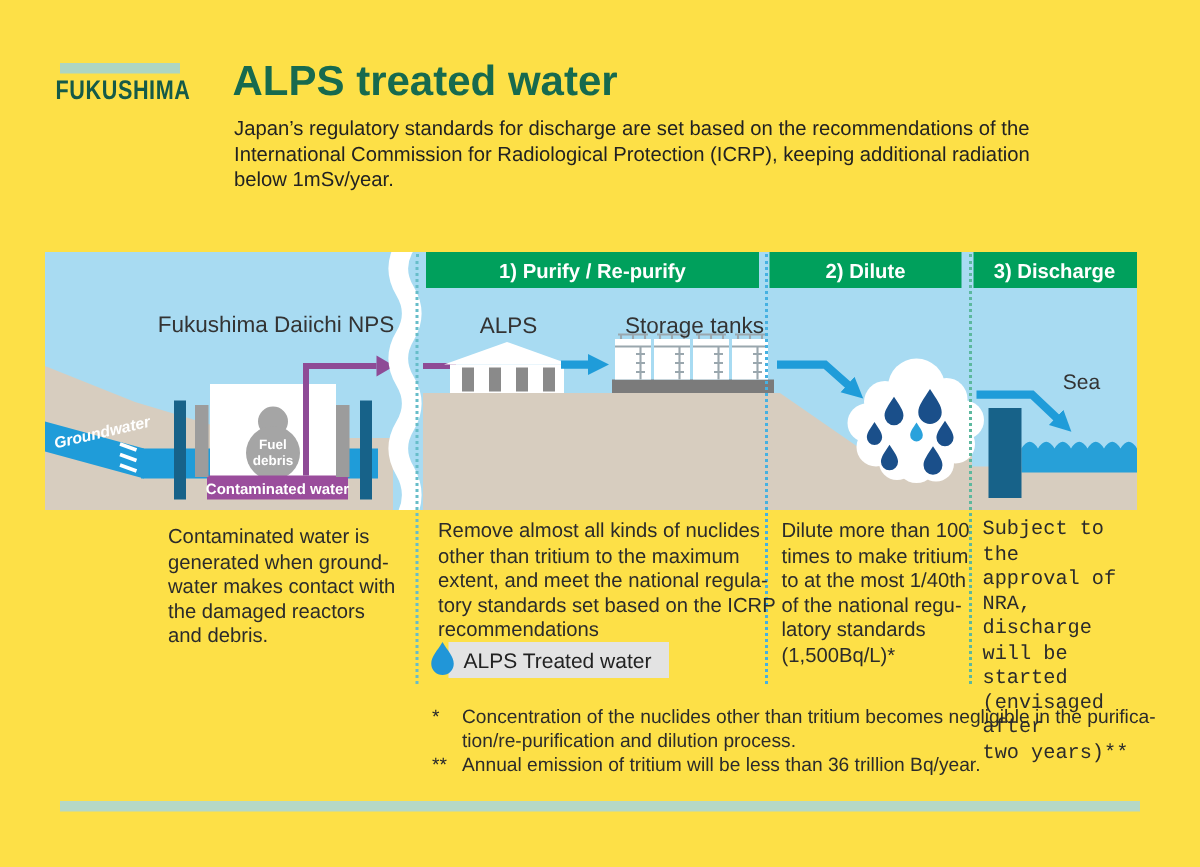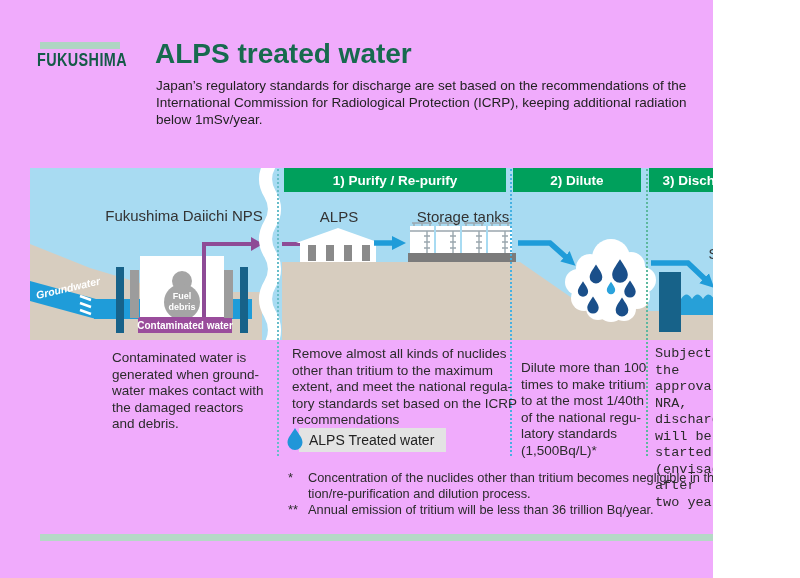--- a/index.html
+++ b/index.html
@@ -1,16 +1,16 @@
 <!DOCTYPE html>
 <html><head>
 <meta charset="utf-8">
 <style>
   html,body{margin:0;padding:0;background:#ffffff;}
-  .page{position:relative;width:713px;height:578px;background:#f0abfc;overflow:hidden;
+  .page{position:relative;width:800px;height:578px;background:#fde047;overflow:hidden;
         font-family:"Liberation Sans",sans-serif;color:#2b2b2b;}
   .pre{white-space:pre-line;}
 
   
   .logo-bar{position:absolute;left:40px;top:42px;width:80px;height:7px;background:#aed5c2;}
   .logo-text{position:absolute;left:37px;top:50px;font-size:18px;font-weight:bold;color:#155a48;
              transform:scaleX(.8);transform-origin:left top;letter-spacing:.5px;}
 
   
   .title{position:absolute;left:155px;top:38px;font-size:28px;font-weight:bold;color:#176a4e;}
@@ -23,21 +23,21 @@
   
   .dotline{position:absolute;top:169px;height:287px;width:0;border-left:2px dotted #62b9c9;}
   .dot-1{left:277px;border-left-color:#67bdc9;}
   .dot-2{left:510px;border-left-color:#45b1e2;}
   .dot-3{left:646px;border-left-color:#5cb89e;}
 
   
   .desc{position:absolute;font-size:13.5px;line-height:16.5px;color:#2b2b2b;}
   .desc-source{left:112px;top:350px;width:185px;}
   .desc-purify{left:292px;top:346px;width:235px;}
-  .desc-dilute{left:521px;top:346px;width:130px;margin-top:14px;}
+  .desc-dilute{left:521px;top:346px;width:130px;}
   .desc-discharge{left:655px;top:346px;width:110px;font-family:Liberation Mono, monospace;}
 
   
   .badge{position:absolute;left:286px;top:427px;display:flex;align-items:center;}
   .badge-label{background:#e3e3e3;color:#222;font-size:14px;padding:4px 12px 4px 10px;margin-left:-5px;}
   .badge-drop{position:relative;z-index:2;}
 
   
   .footnotes{position:absolute;left:288px;top:470px;width:505px;font-size:12.8px;line-height:16px;color:#2b2b2b;}
   .fn-row{display:grid;grid-template-columns:20px 1fr;}

